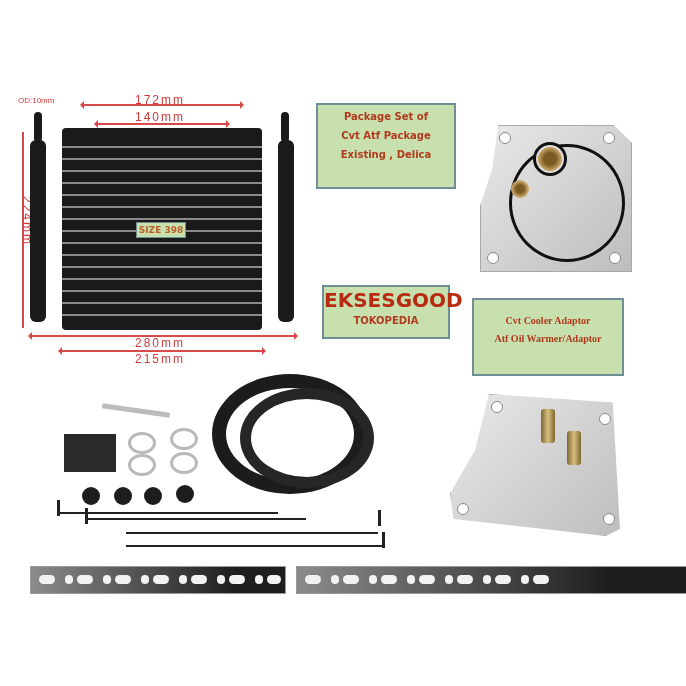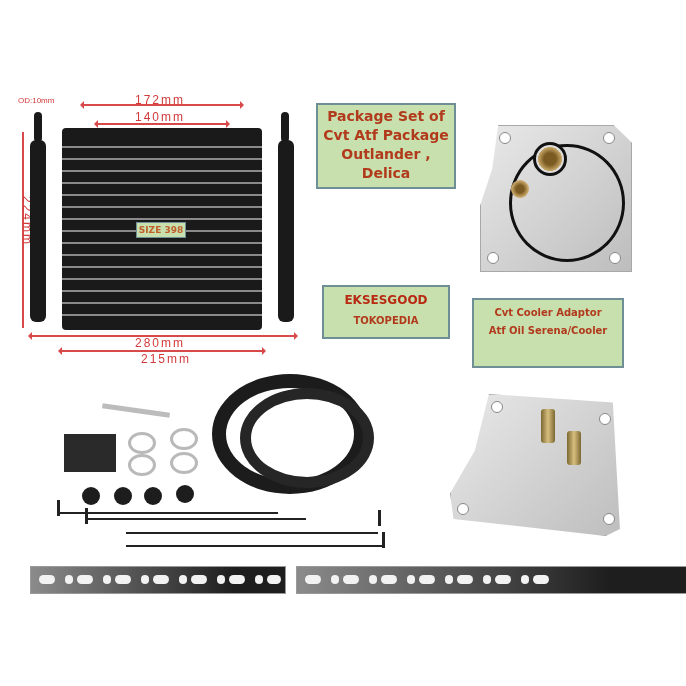--- a/index.html
+++ b/index.html
@@ -29,21 +29,21 @@
 <div class="abs dim" style="left:18px;top:96px;font-size:8px;letter-spacing:0;">OD:10mm</div>
 <div class="abs dim" style="left:135px;top:93px;">172mm</div>
 <div class="arrow" style="left:84px;top:104px;width:156px;"></div>
 <div class="abs dim" style="left:135px;top:110px;">140mm</div>
 <div class="arrow" style="left:98px;top:123px;width:128px;"></div>
 <div class="varrow" style="left:22px;top:132px;height:196px;"></div>
 <div class="abs dim" style="left:2px;top:214px;transform:rotate(90deg);transform-origin:center;width:50px;">224mm</div>
 <div class="arrow" style="left:32px;top:335px;width:262px;"></div>
 <div class="abs dim" style="left:135px;top:336px;">280mm</div>
 <div class="arrow" style="left:62px;top:350px;width:200px;"></div>
-<div class="abs dim" style="left:135px;top:352px;margin-left:6px;">215mm</div>
+<div class="abs dim" style="left:135px;top:352px;">215mm</div>
 
 <div class="cooler" style="left:62px;top:128px;width:200px;height:202px;border-radius:4px;">
   <div class="fin" style="top:18px"></div>
     <div class="fin" style="top:30px"></div>
     <div class="fin" style="top:42px"></div>
   <div class="fin" style="top:54px"></div>
     <div class="fin" style="top:66px"></div>
     <div class="fin" style="top:78px"></div>
   <div class="fin" style="top:90px"></div>
     <div class="fin" style="top:102px"></div>
@@ -54,34 +54,34 @@
   <div class="fin" style="top:162px"></div>
     <div class="fin" style="top:174px"></div>
     <div class="fin" style="top:186px"></div>
 </div>
 <div class="cooler" style="left:30px;top:140px;width:16px;height:182px;border-radius:6px;"></div>
 <div class="cooler" style="left:278px;top:140px;width:16px;height:182px;border-radius:6px;"></div>
 <div class="cooler" style="left:34px;top:112px;width:8px;height:30px;border-radius:4px;"></div>
 <div class="cooler" style="left:281px;top:112px;width:8px;height:30px;border-radius:4px;"></div>
 <div class="label-box" style="left:136px;top:222px;width:48px;height:14px;font-size:9px;line-height:14px;border-width:1px;color:#c0602a;">SIZE 398</div>
 
-<div class="label-box" style="left:316px;top:103px;width:136px;height:80px;font-size:14px;line-height:19px;padding-top:2px;">
+<div class="label-box" style="left:316px;top:103px;width:136px;height:80px;font-size:10px;line-height:19px;padding-top:2px;">
   <div>Package Set of</div>
   <div>Cvt Atf Package</div>
-  <div>Outlander , Delica</div>
+  <div>Existing , Delica</div>
 </div>
 
 <div class="label-box" style="left:322px;top:285px;width:124px;height:50px;">
-  <div style="font-size:12px;line-height:26px;color:#b82a12;">EKSESGOOD</div>
+  <div style="font-size:20px;line-height:26px;color:#b82a12;">EKSESGOOD</div>
   <div style="font-size:10px;line-height:16px;">TOKOPEDIA</div>
 </div>
 
-<div class="label-box" style="left:472px;top:298px;width:148px;height:62px;font-size:10px;line-height:18px;padding-top:4px;">
+<div class="label-box" style="left:472px;top:298px;width:148px;height:62px;font-size:10px;line-height:18px;padding-top:12px;font-family:Liberation Serif, serif;">
   <div>Cvt Cooler Adaptor</div>
-  <div>Atf Oil Serena/Cooler</div>
+  <div>Atf Oil Warmer/Adaptor</div>
 </div>
 
 <div class="plate" style="left:480px;top:125px;width:150px;height:145px;clip-path:polygon(12% 0,88% 0,100% 12%,100% 100%,0 100%,0 55%,8% 30%);">
   <div class="hole" style="left:18px;top:6px"></div>
   <div class="hole" style="left:122px;top:6px"></div>
   <div class="hole" style="left:6px;top:126px"></div>
   <div class="hole" style="left:128px;top:126px"></div>
   <div style="position:absolute;left:28px;top:18px;width:110px;height:112px;border:3px solid #111;border-radius:50%;"></div>
   <div style="position:absolute;left:52px;top:16px;width:28px;height:28px;border:3px solid #111;border-radius:50%;background:radial-gradient(#7a5a20 30%,#c9a86a 60%,#ddd 61%);"></div>
   <div style="position:absolute;left:30px;top:54px;width:18px;height:18px;border-radius:50%;background:radial-gradient(#7a5a20 30%,#c9a86a 65%);"></div>

